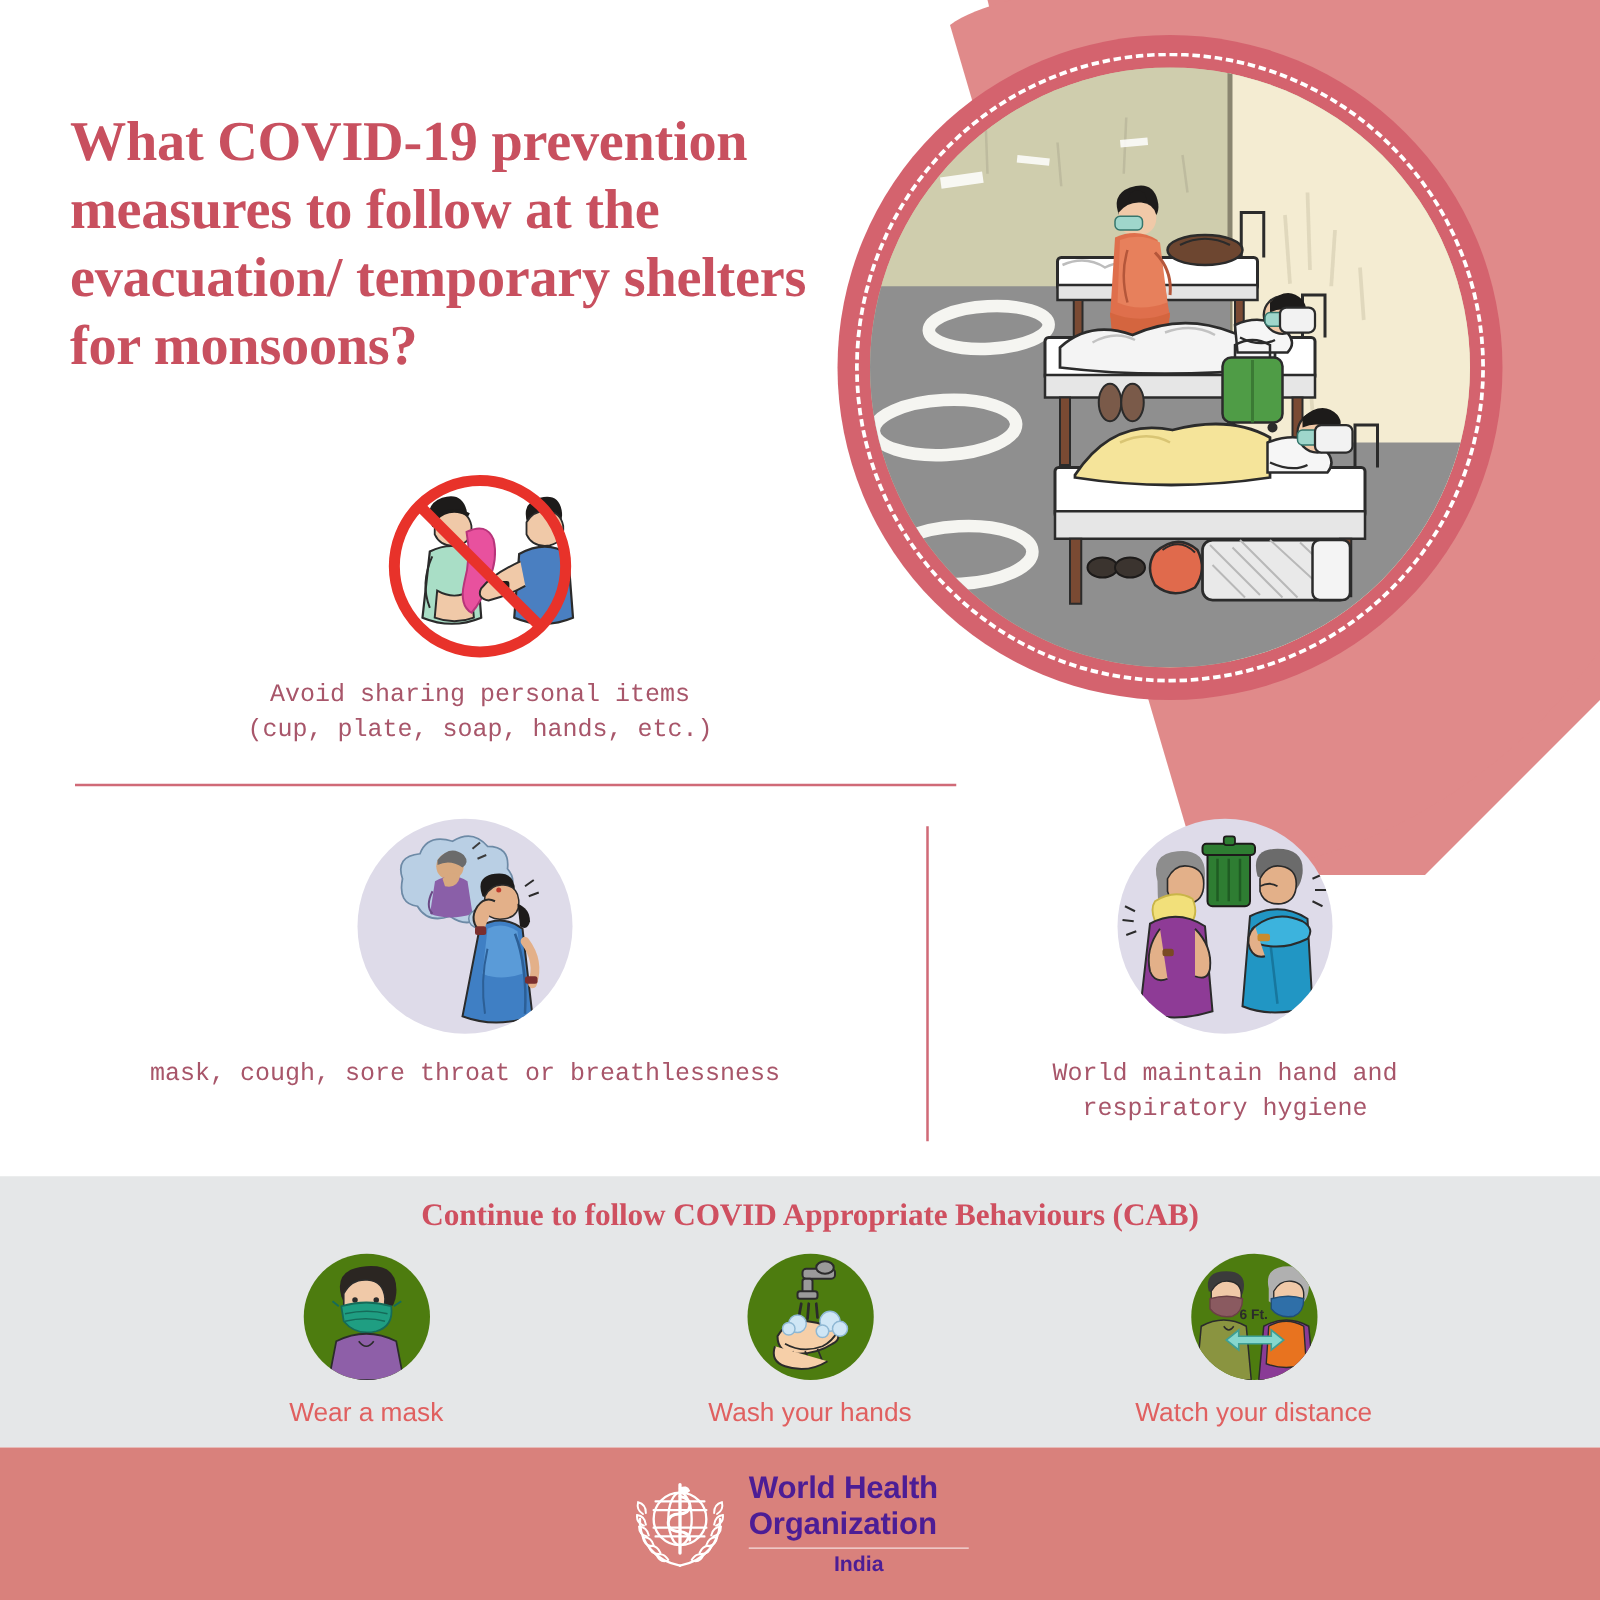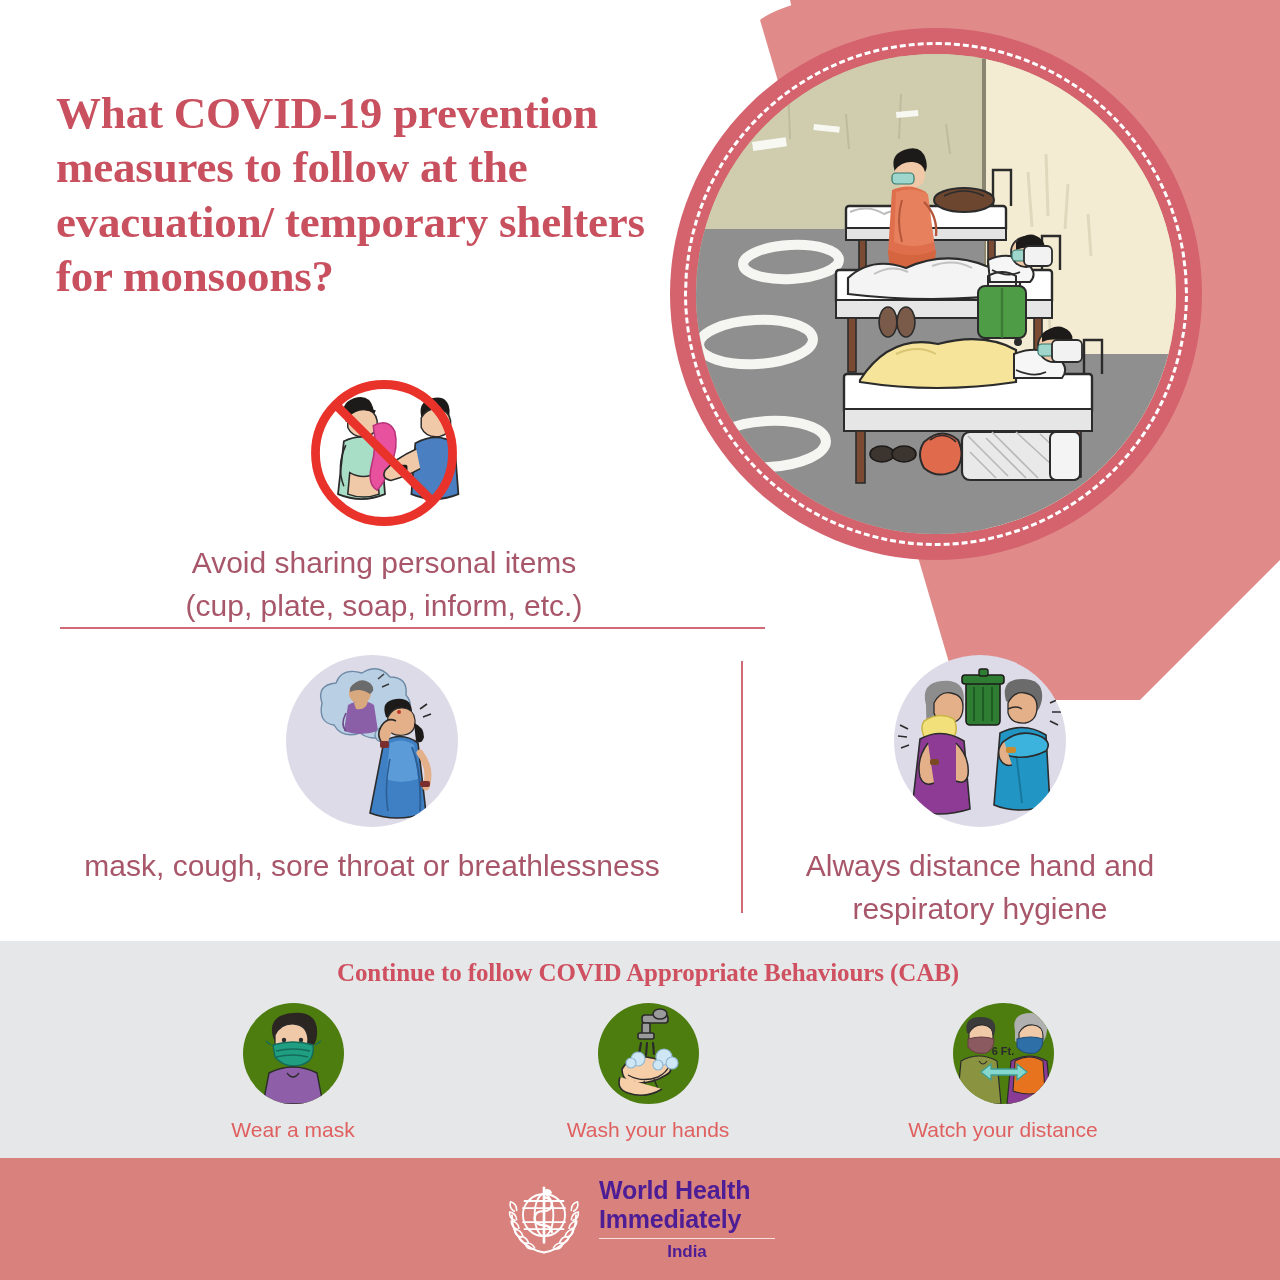--- a/index.html
+++ b/index.html
@@ -64,23 +64,23 @@
   #avoid-block {
     position:absolute;
     left:60px; top:378px;
     width:648px;
     z-index:5;
     text-align:center;
   }
   #avoid-icon { width:186px; height:150px; display:inline-block; }
   .caption {
     color:#a8566a;
-    font-size:30px;
+    font-size:20px;
     line-height:1.42;
-    font-family:Liberation Sans, sans-serif;
+    font-family:Liberation Mono, monospace;
   }
   #avoid-caption { margin-top:10px; }
 
   
   #hr-1 {
     position:absolute;
     left:60px; top:627px;
     width:705px; height:2px;
     background:#d06a77;
     z-index:5;
@@ -353,21 +353,21 @@
       <path d="M127 66 q22 -12 40 0 l4 52 q-24 10 -48 0 z" fill="#4a7fc1" stroke="#2b2b2b" stroke-width="1.8"></path>
       <path d="M128 72 q-22 10 -32 22 q-4 8 6 10 q16 -4 30 -12" fill="#f0c9a8" stroke="#2b2b2b" stroke-width="1.6"></path>
       <rect x="110" y="88" width="9" height="7" rx="2" fill="#1d1b1a"></rect>
     </g>
 
     <circle cx="95" cy="76" r="70" fill="none" stroke="#e8322a" stroke-width="9"></circle>
     <line x1="45" y1="26" x2="145" y2="126" stroke="#e8322a" stroke-width="9"></line>
   </svg>
   <div id="avoid-caption" class="caption">
     <div>Avoid sharing personal items</div>
-    <div>(cup, plate, soap, inform, etc.)</div>
+    <div>(cup, plate, soap, hands, etc.)</div>
   </div>
 </div>
 
 <div id="hr-1"></div>
 <div id="vr-1"></div>
 
 <div id="inform-block">
   <span class="circle-icon">
     <svg viewBox="0 0 172 172">
 
@@ -462,21 +462,21 @@
 
         <g stroke="#2b2b2b" stroke-width="1.6" fill="none">
           <path d="M156 48 l9 -4"></path>
             <path d="M158 57 l9 0"></path>
             <path d="M156 66 l8 4"></path>
         </g>
       </g>
     </svg>
   </span>
   <div id="hygiene-caption" class="caption">
-    <div>Always distance hand and</div>
+    <div>World maintain hand and</div>
     <div>respiratory hygiene</div>
   </div>
 </div>
 
 <div id="cab-band">
   <div id="cab-title">Continue to follow COVID Appropriate Behaviours (CAB)</div>
 
   <div id="cab-items">
 
     <div class="cab-item">
@@ -588,18 +588,18 @@
       <path d="M23 36 h54 M23 54 h54 M25 27 h50 M25 63 h50"></path>
 
       <line x1="50" y1="10" x2="50" y2="80" stroke-width="3.4"></line>
       <path d="M50 22 q11 2 10 10 q-1 8 -11 8 q-10 0 -11 8 q-1 9 11 10 q11 1 11 9" stroke-width="3"></path>
       <path d="M50 14 q7 -3 9 2 q-4 4 -9 1" fill="#ffffff"></path>
     </g>
   </svg>
   <div id="who-text">
     <div id="who-name">
       <div>World Health</div>
-      <div>Immediately</div>
+      <div>Organization</div>
     </div>
     <div id="who-rule"></div>
     <div id="who-country">India</div>
   </div>
 </div>
 
 </body></html>

